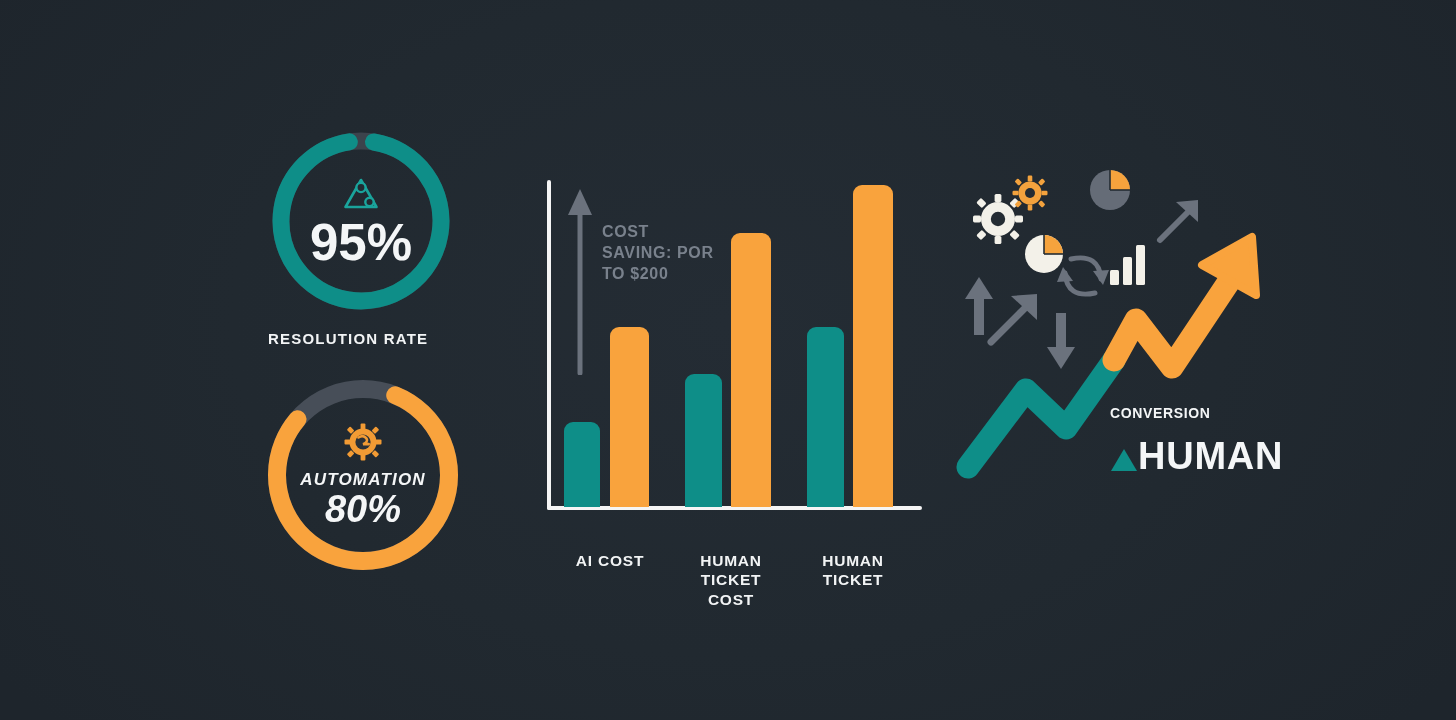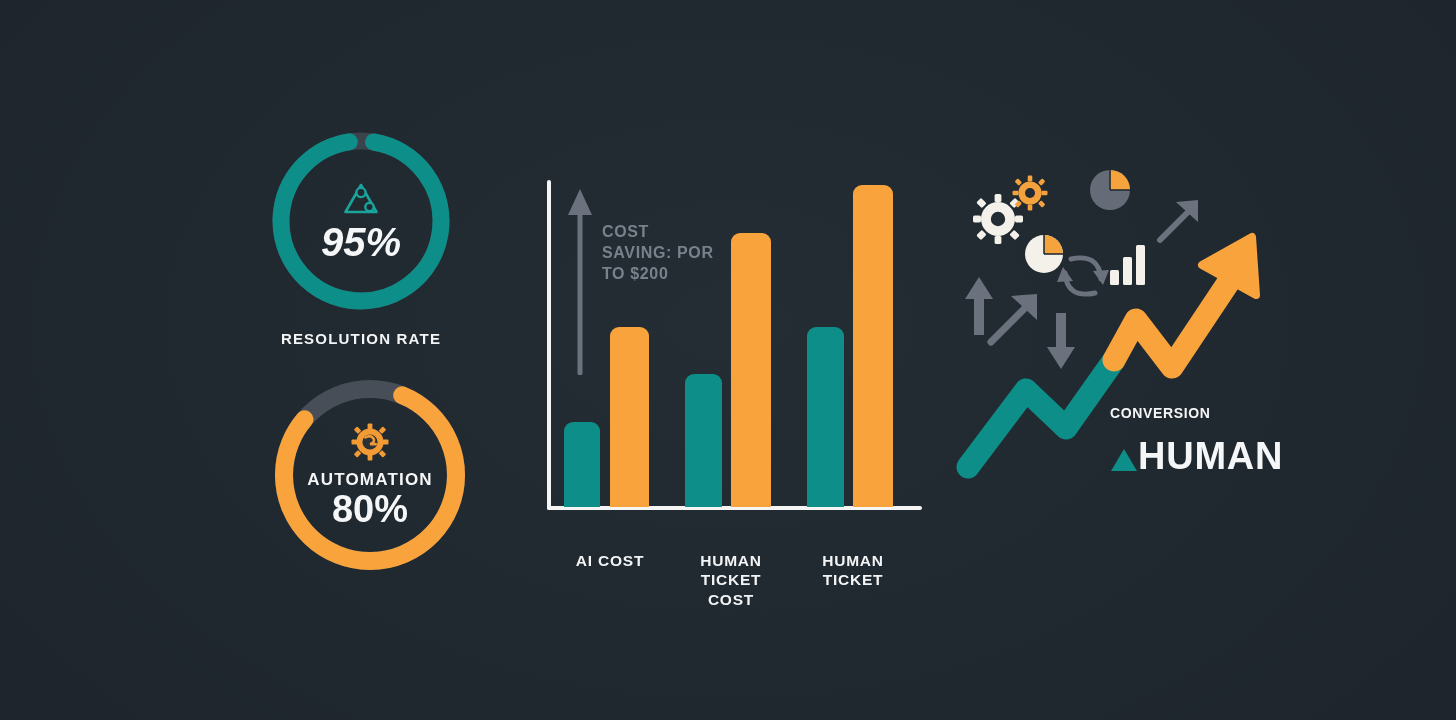--- a/index.html
+++ b/index.html
@@ -34,21 +34,20 @@
     line-height: 1;
   }
   .gauge-inner-label {
     color: #f4f6f7;
     font-weight: bold;
     letter-spacing: 0.07em;
   }
   .gauge-caption {
     position: absolute;
     width: 100%;
-    text-align: center;
     color: #f2f4f5;
     font-weight: bold;
     letter-spacing: 0.08em;
     font-size: 15px;
   }
 
   
   .bar {
     position: absolute;
     bottom: 0;
@@ -96,26 +95,26 @@
       <circle cx="93" cy="93" r="80" fill="none" stroke="#0e8e88" stroke-width="17" stroke-linecap="round" stroke-dasharray="477.5 502.7" transform="rotate(-81 93 93)"></circle>
     </svg>
     <div class="gauge-center">
       <span style="display:block; margin-bottom:4px;">
         <svg width="40" height="38" viewBox="0 0 40 38">
           <path d="M20 5 L35.5 32 L4.5 32 Z" fill="none" stroke="#1aa49c" stroke-width="2.6" stroke-linejoin="round"></path>
           <circle cx="20" cy="12.5" r="4.6" fill="#222a31" stroke="#1aa49c" stroke-width="2.4"></circle>
           <circle cx="28.5" cy="27" r="4.2" fill="#222a31" stroke="#1aa49c" stroke-width="2.4"></circle>
         </svg>
       </span>
-      <span class="gauge-value" style="font-size:40px;font-style:italic;">95%</span>
+      <span class="gauge-value" style="font-size:51px;">95%</span>
     </div>
     <div class="gauge-caption" style="top:202px;">RESOLUTION RATE</div>
   </div>
 
-  <div class="gauge" style="left:270px; top:375px; width:200px; height:200px;">
+  <div class="gauge" style="left:263px; top:375px; width:200px; height:200px;font-style:italic;">
     <svg width="200" height="200" viewBox="0 0 200 200">
       <circle cx="100" cy="100" r="86" fill="none" stroke="#474e58" stroke-width="18"></circle>
       <circle cx="100" cy="100" r="86" fill="none" stroke="#f9a33d" stroke-width="18" stroke-linecap="round" stroke-dasharray="432.3 540.4" transform="rotate(-68 100 100)"></circle>
     </svg>
     <div class="gauge-center">
       <span style="display:block; margin-bottom:8px;">
         <svg width="40" height="40" viewBox="0 0 40 40">
           <g fill="#f29b34">
             <circle cx="20" cy="20" r="13.5"></circle>
             <g>

